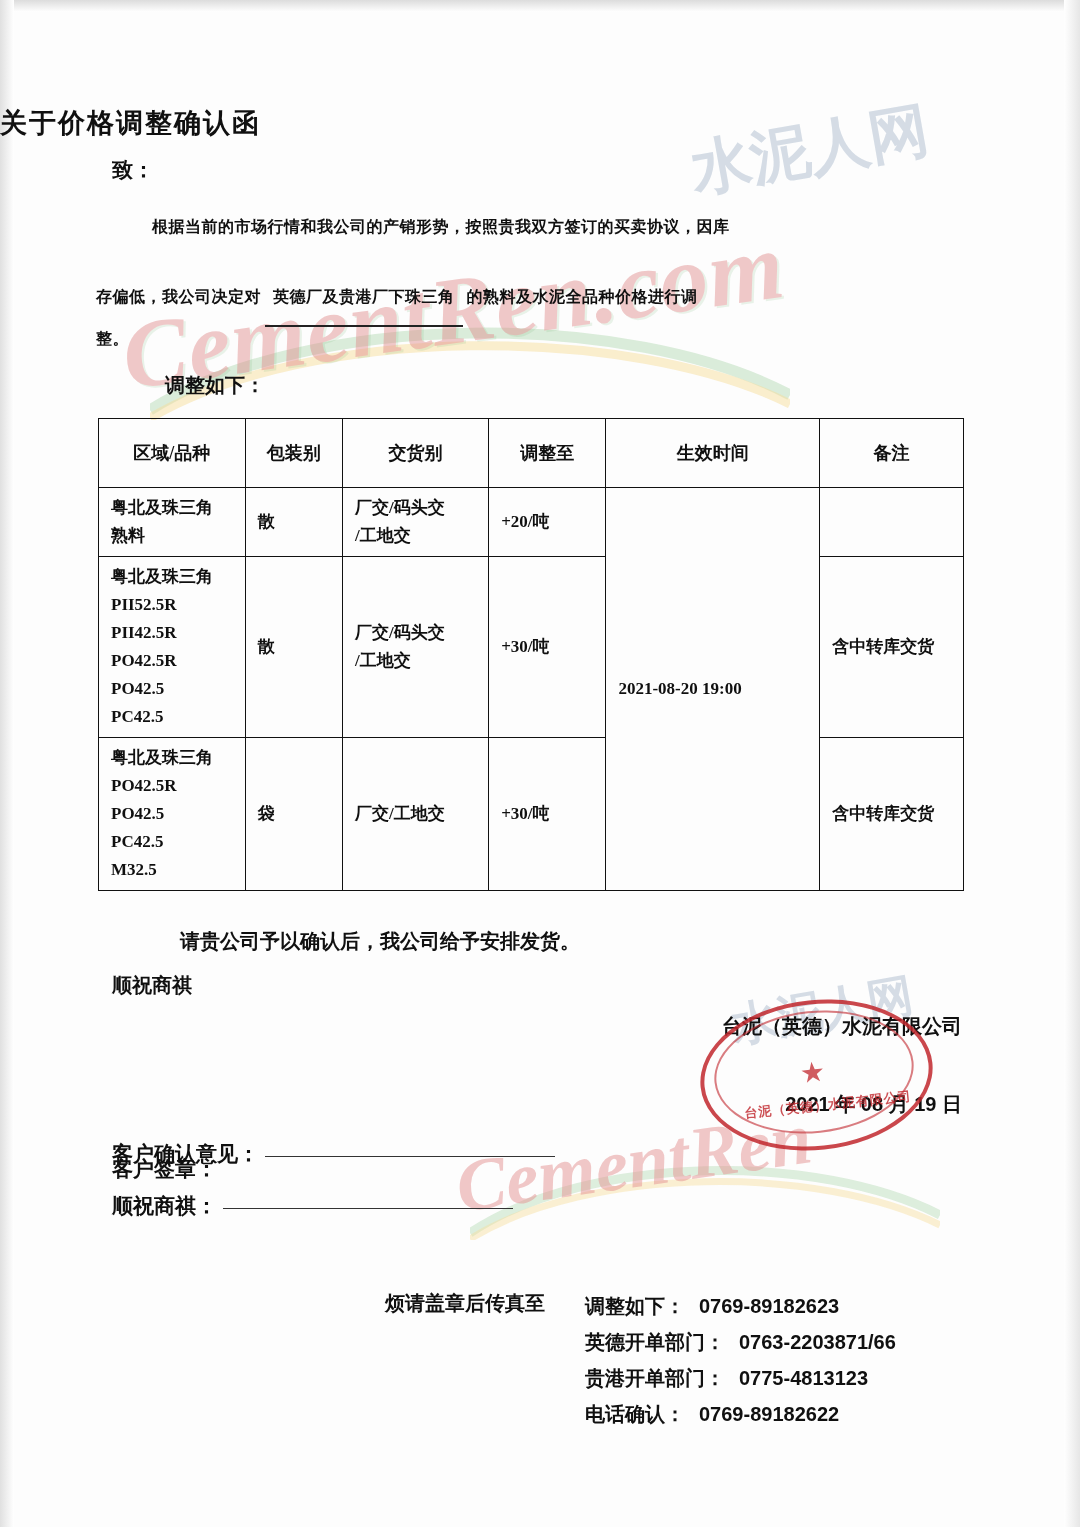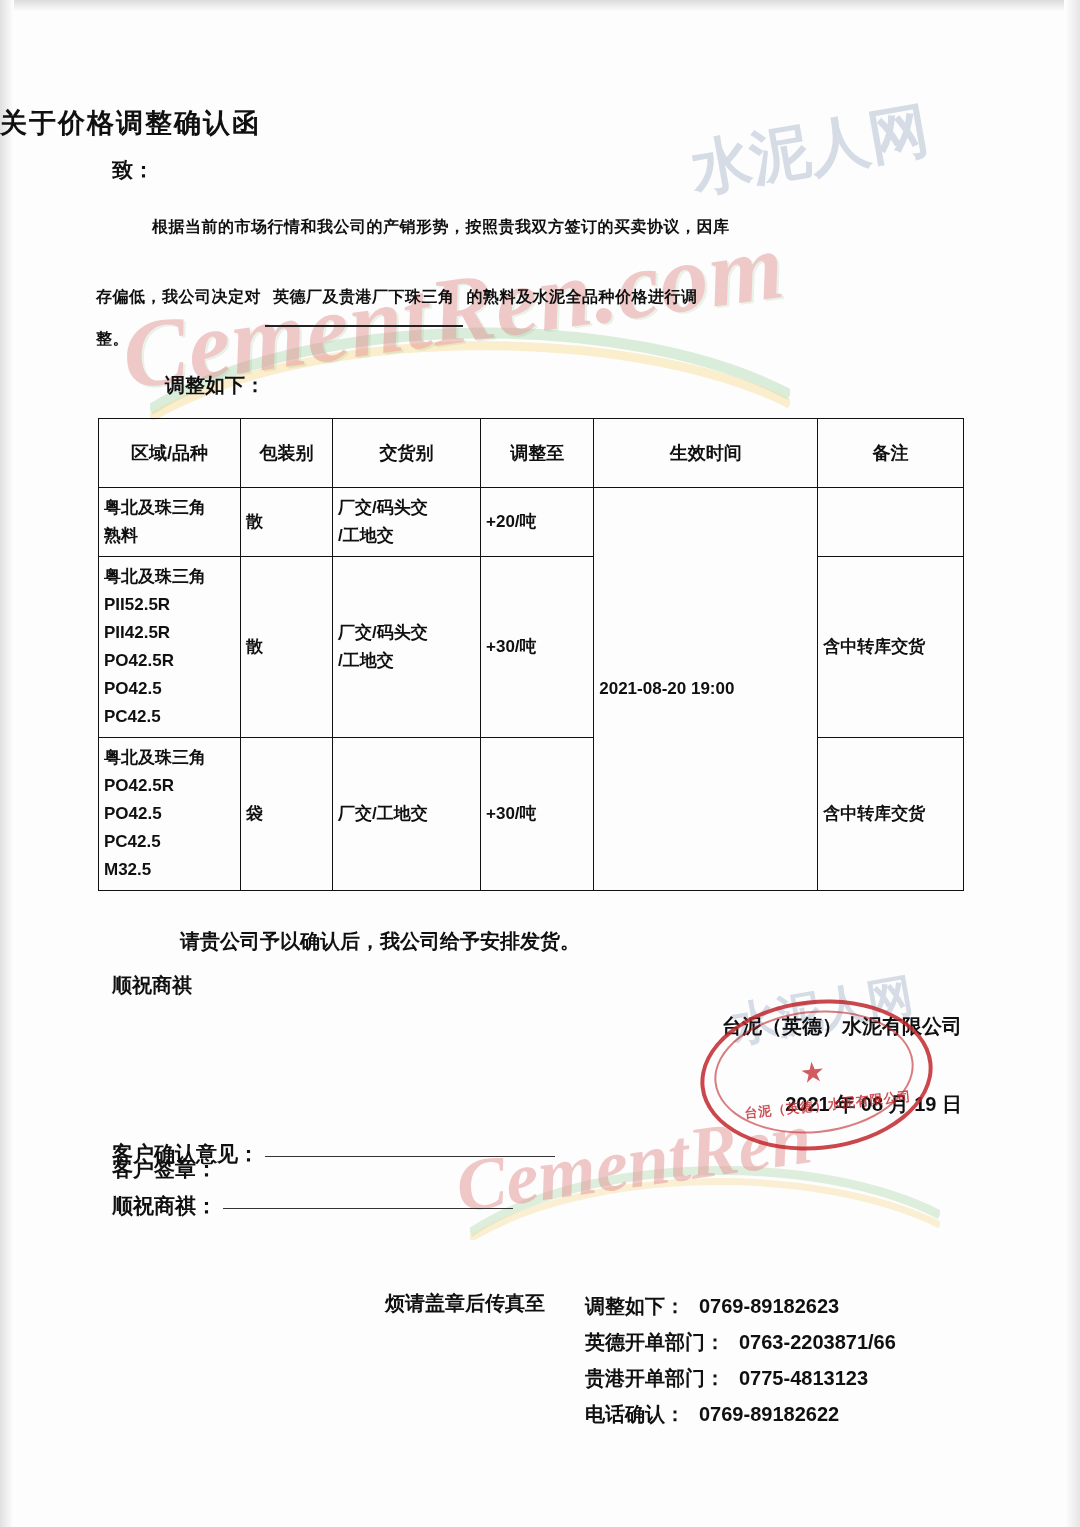--- a/index.html
+++ b/index.html
@@ -138,22 +138,23 @@
     top: 418px;
     width: 866px;
     border-collapse: collapse;
     font-size: 17px;
     font-weight: 700;
   }
   table.price-table th,
   table.price-table td {
     border: 1.6px solid #111;
     vertical-align: middle;
-    padding: 6px 5px;
+    padding: 6px 12px;
     line-height: 28px;
+    font-family: Liberation Serif, serif;
   }
   table.price-table th {
     height: 56px;
     font-weight: 700;
     font-size: 18px;
   }
   td.region {
     text-align: left;
     padding-left: 12px;
     line-height: 30px;

